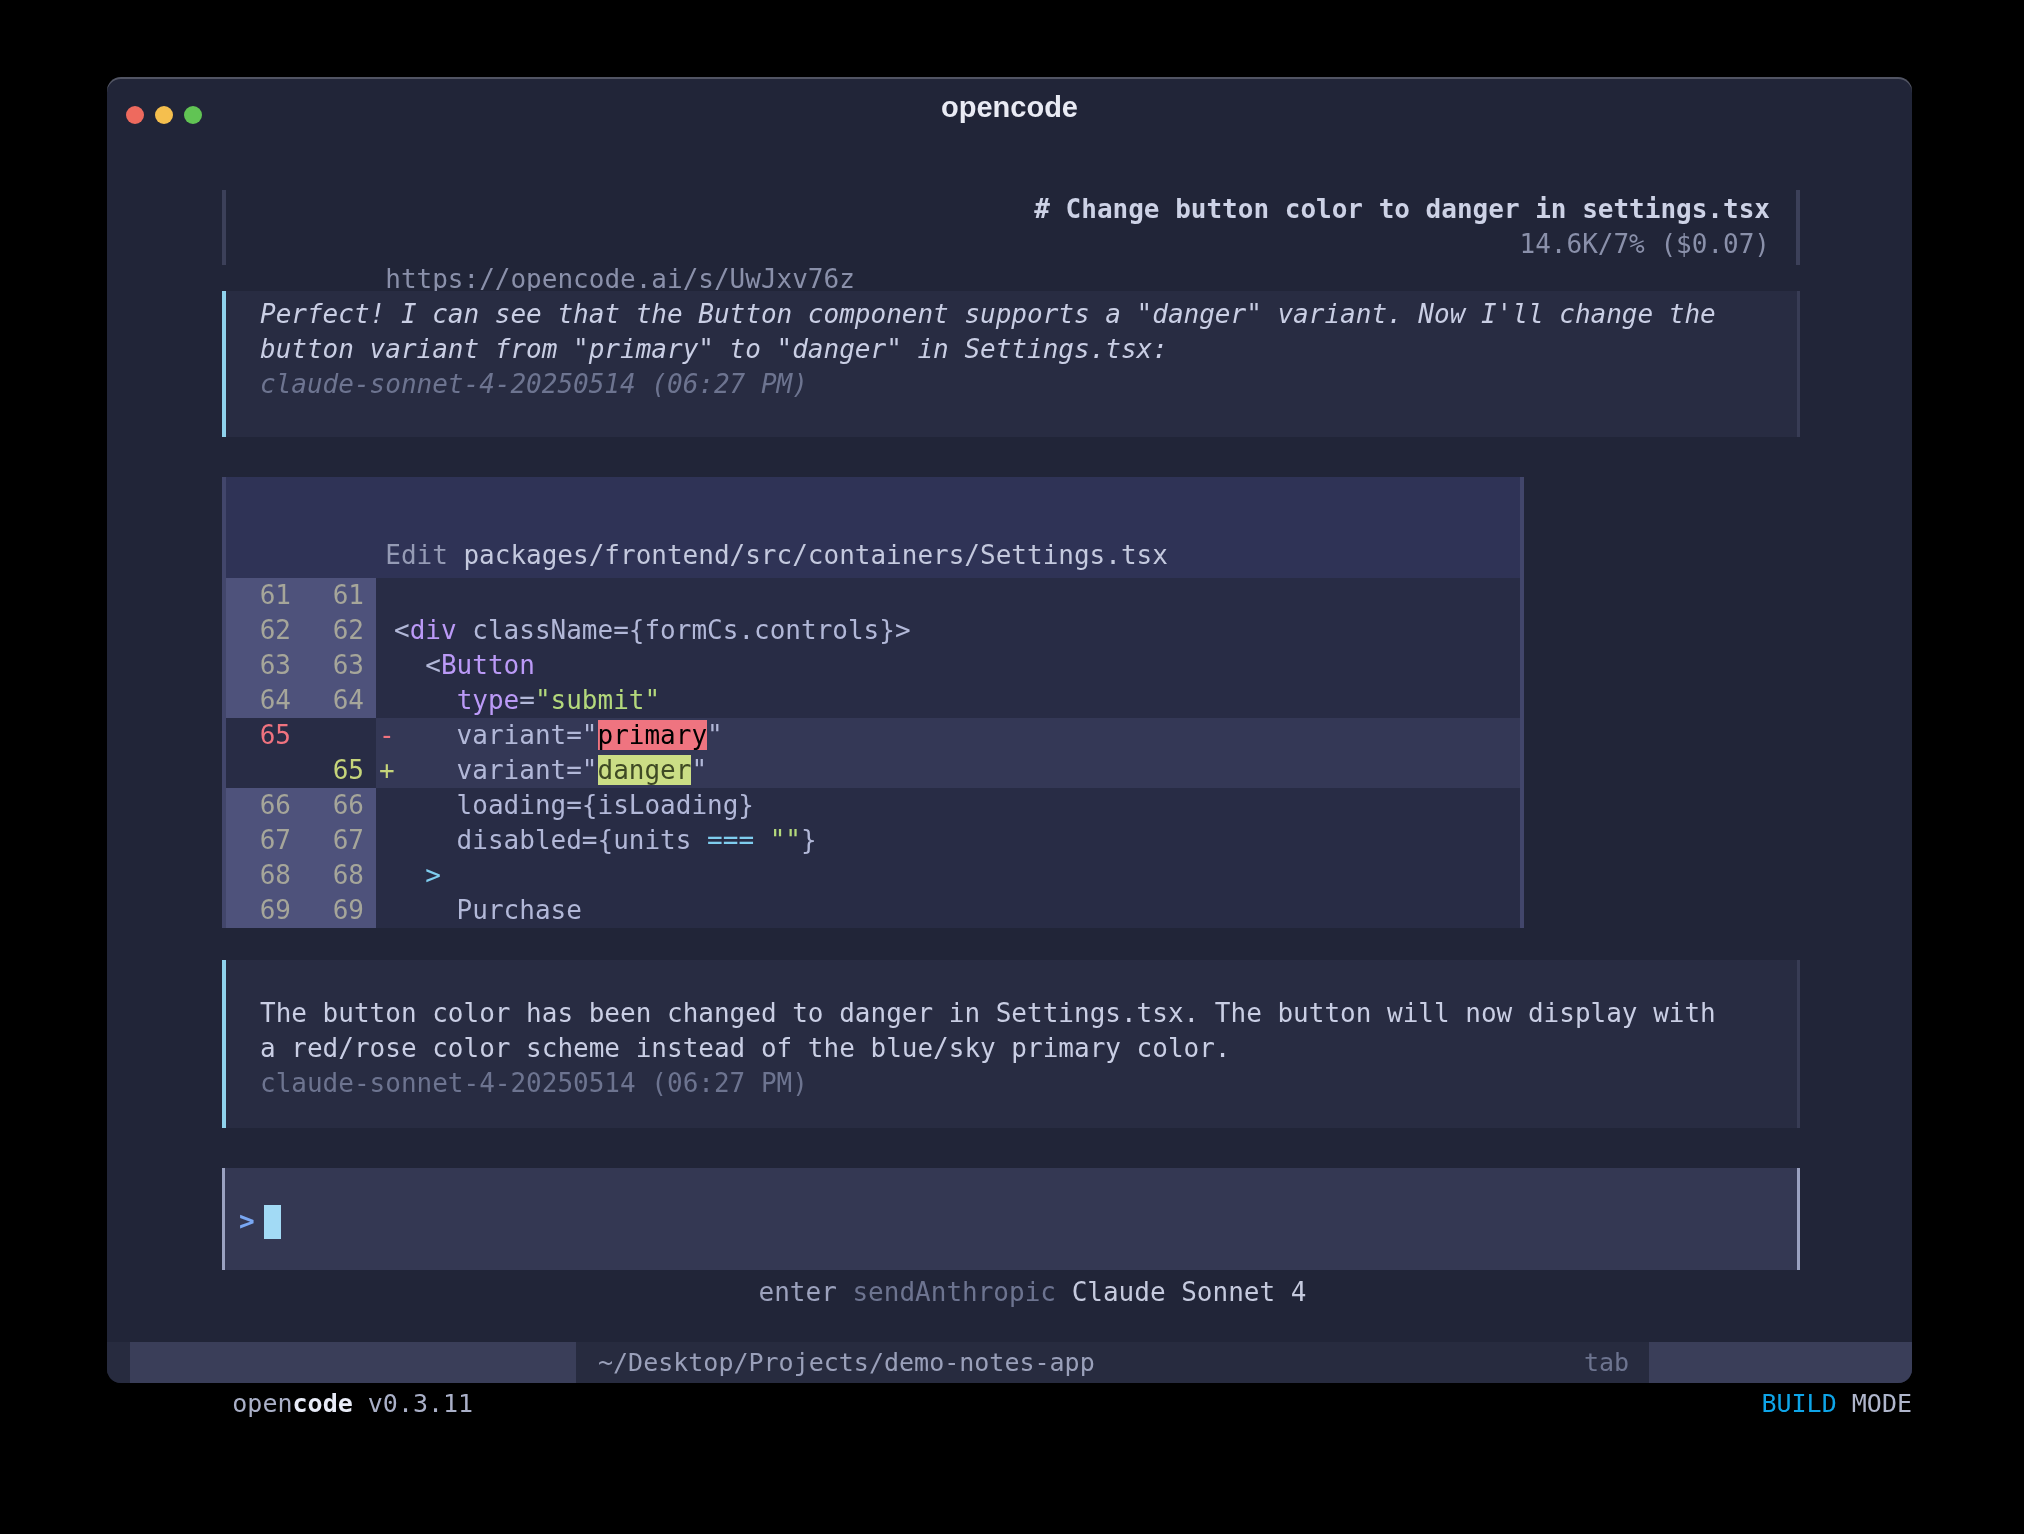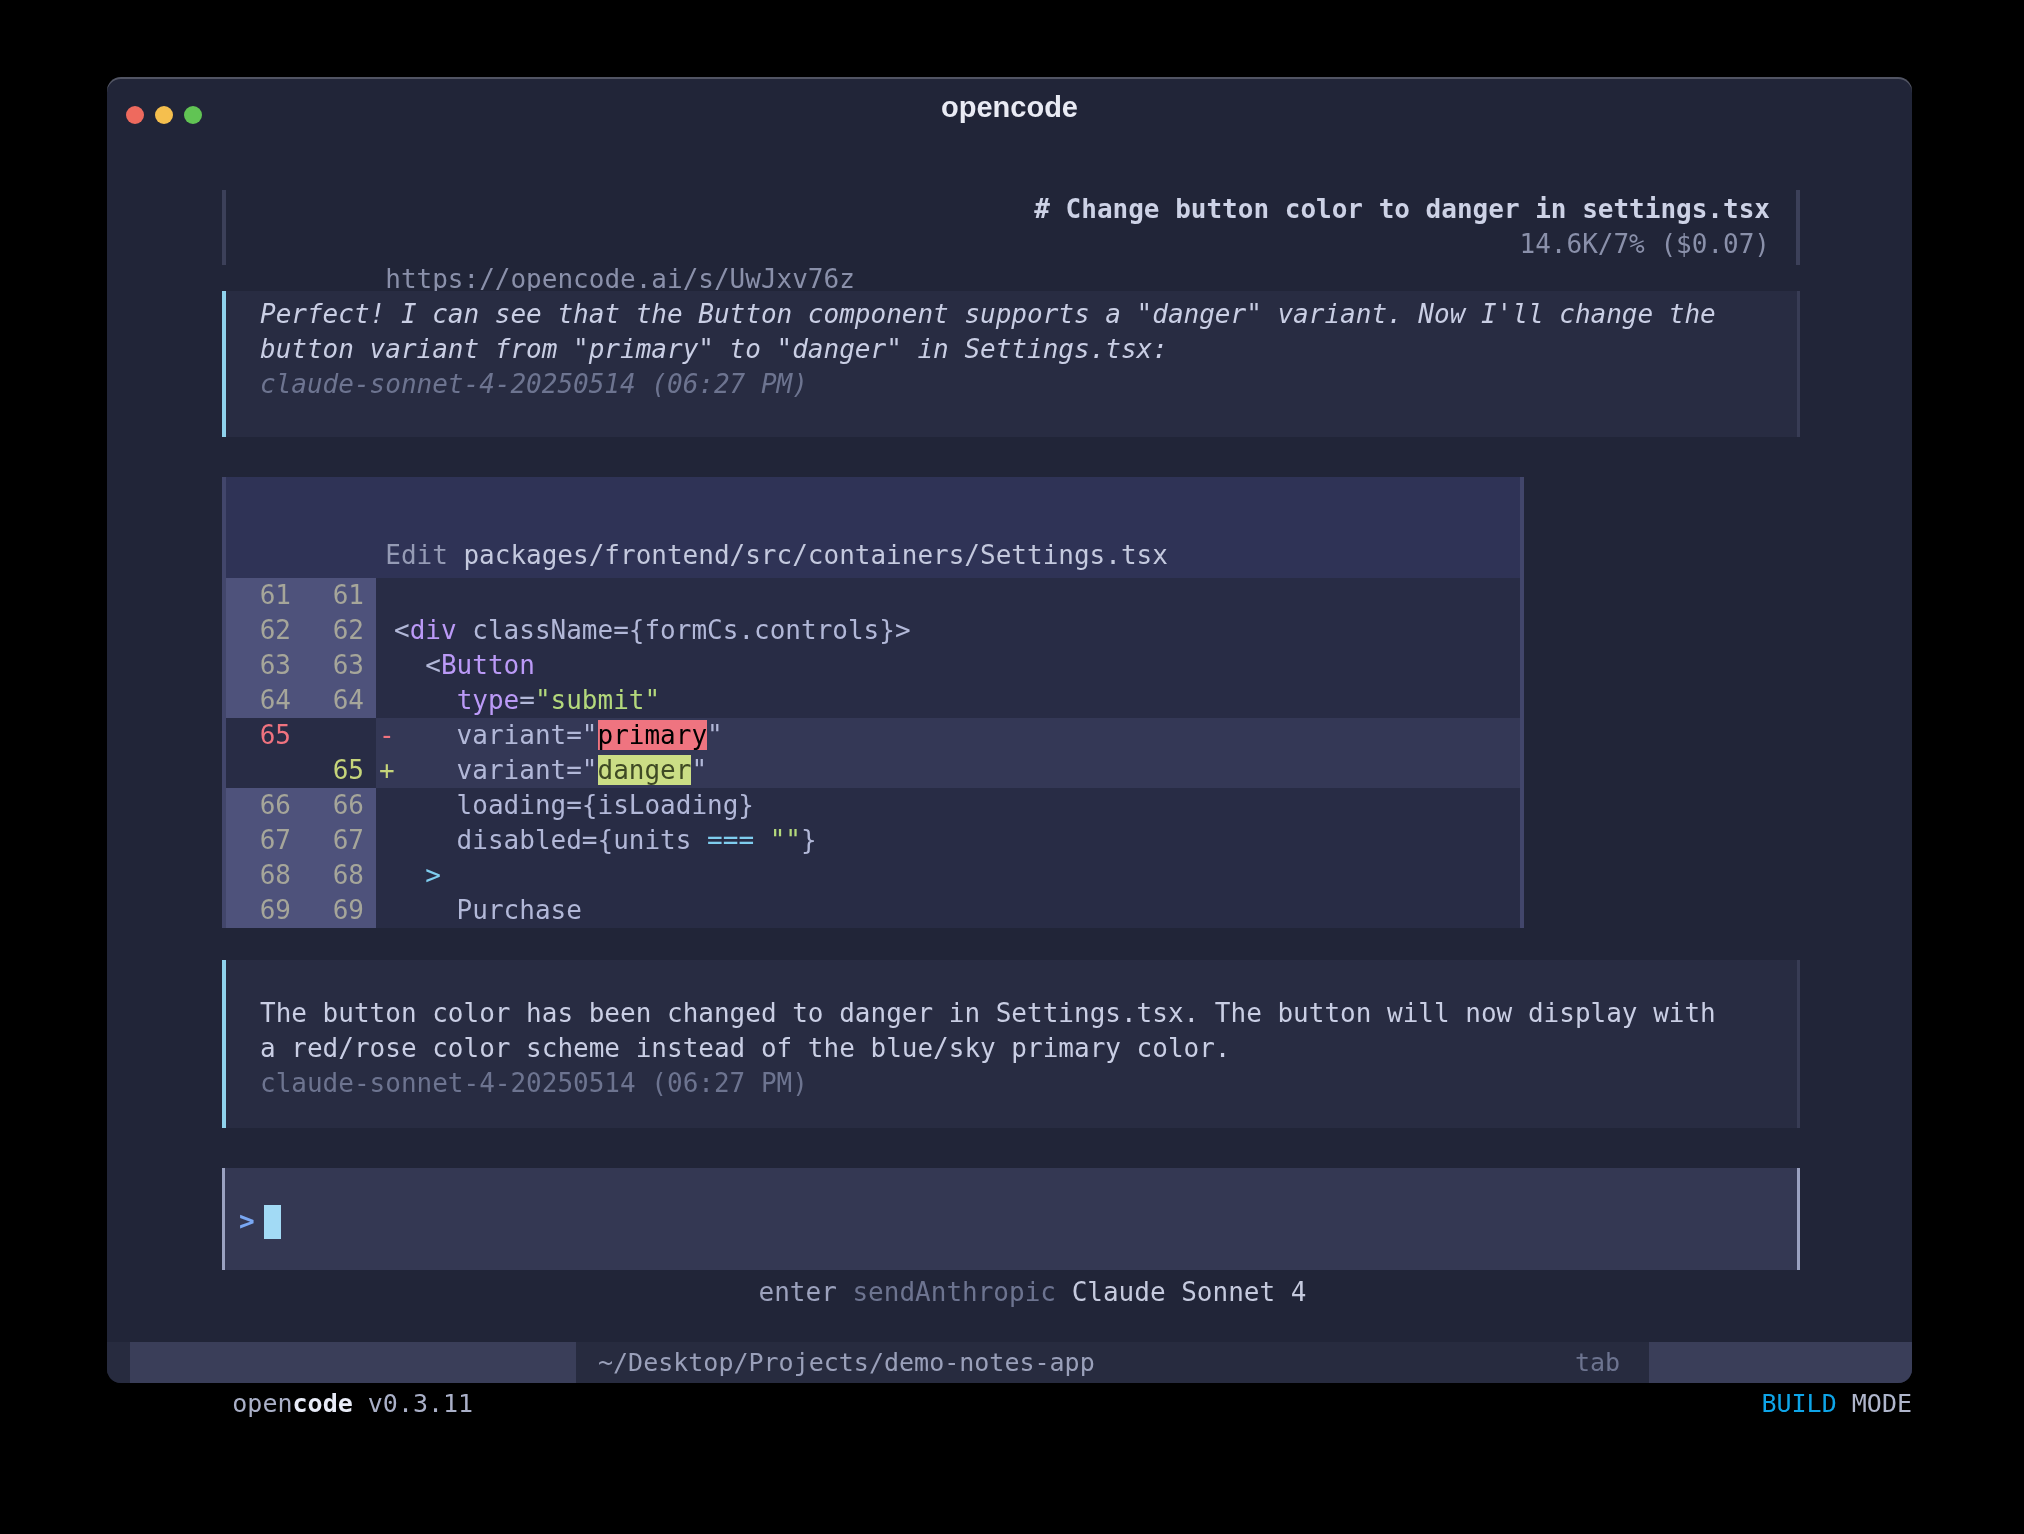--- a/index.html
+++ b/index.html
@@ -77,21 +77,21 @@
   .hint-model{color:#c5cade;}
   .wsp{white-space:pre;}
   
   .statusbar{position:absolute;left:0;top:1265px;width:100%;height:41px;background:#272b3f;
     border-radius:0 0 14px 14px;font-size:25px;line-height:41px;display:flex;}
   .sb-app{flex:0 0 446px;margin-left:23px;background:#3a3e59;padding-left:12px;white-space:pre;}
   .sb-open{color:#aab0c8;}
   .sb-code{color:#e8ebf7;font-weight:bold;}
   .sb-ver{color:#aab0c8;}
   .sb-cwd{color:#9aa0ba;margin-left:22px;white-space:pre;flex:1 1 auto;overflow:hidden;}
-  .sb-tab{color:#6d7490;margin-right:29px;}
+  .sb-tab{color:#6d7490;margin-right:20px;}
   .sb-mode{flex:0 0 202px;background:#3a3e59;border-radius:0 0 14px 0;padding-left:22px;white-space:pre;}
   .sb-build{color:#0ea5e9;font-weight:normal;}
   .sb-moderest{color:#b0b6cc;}
 </style>
 </head>
 <body>
 
 <div class="window">
 
   <div class="titlebar">

